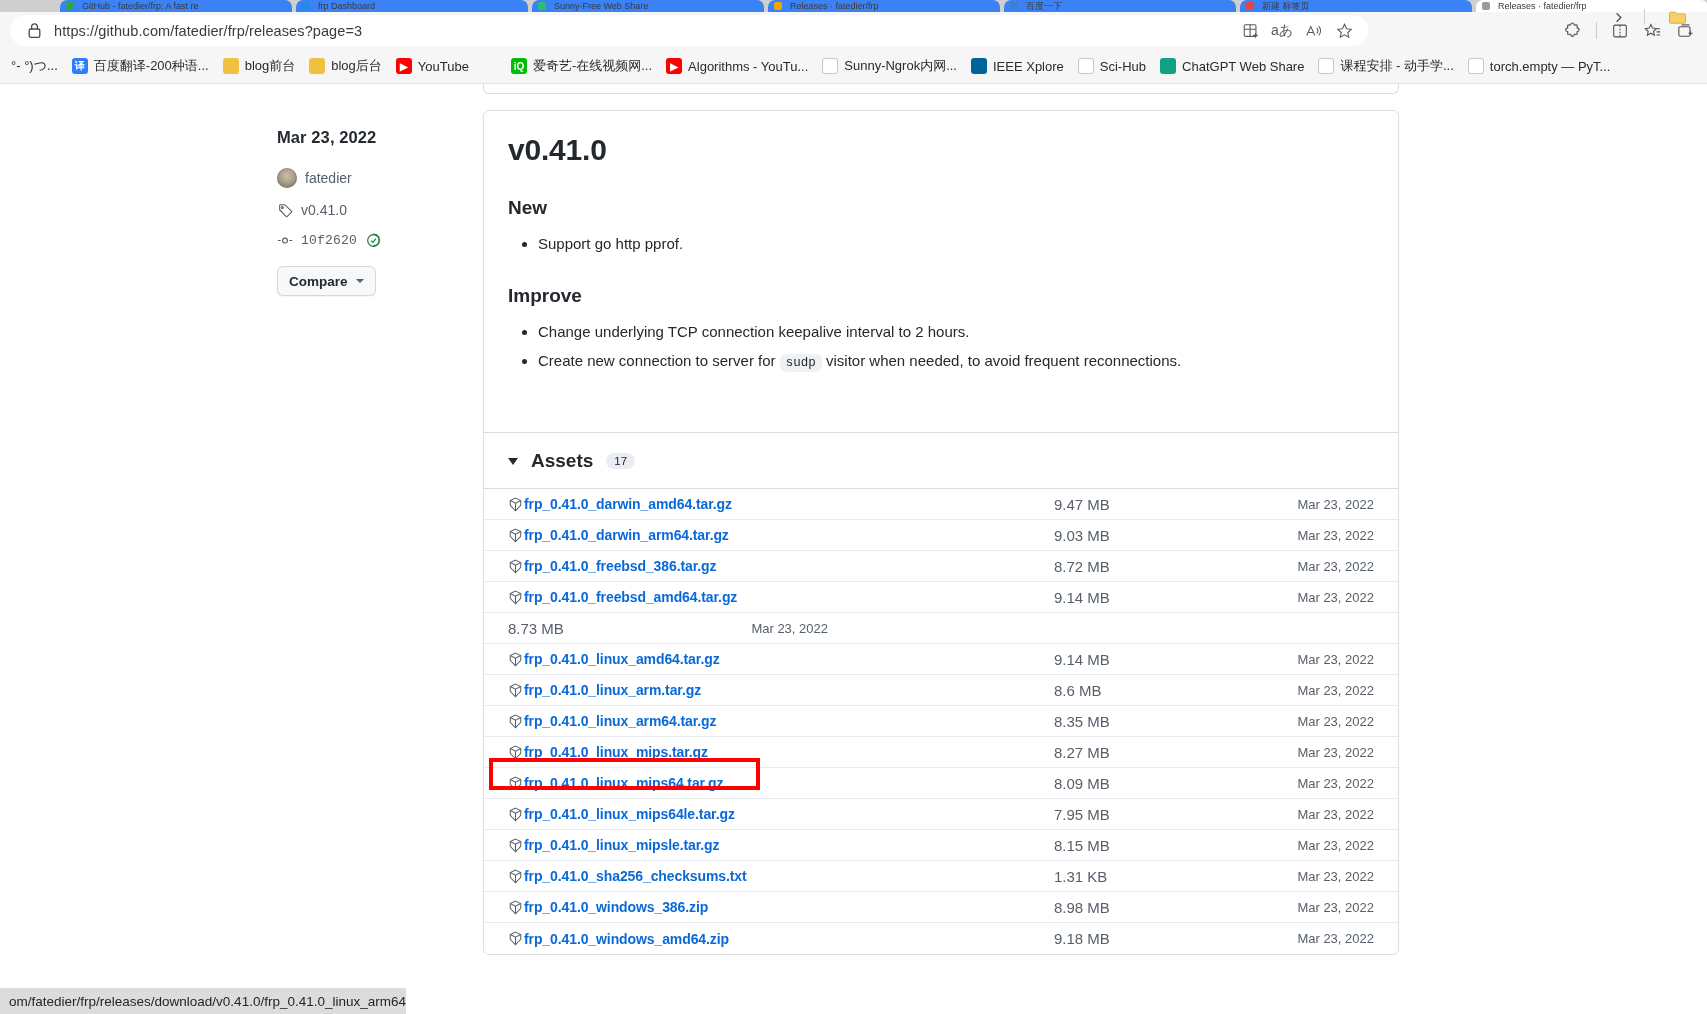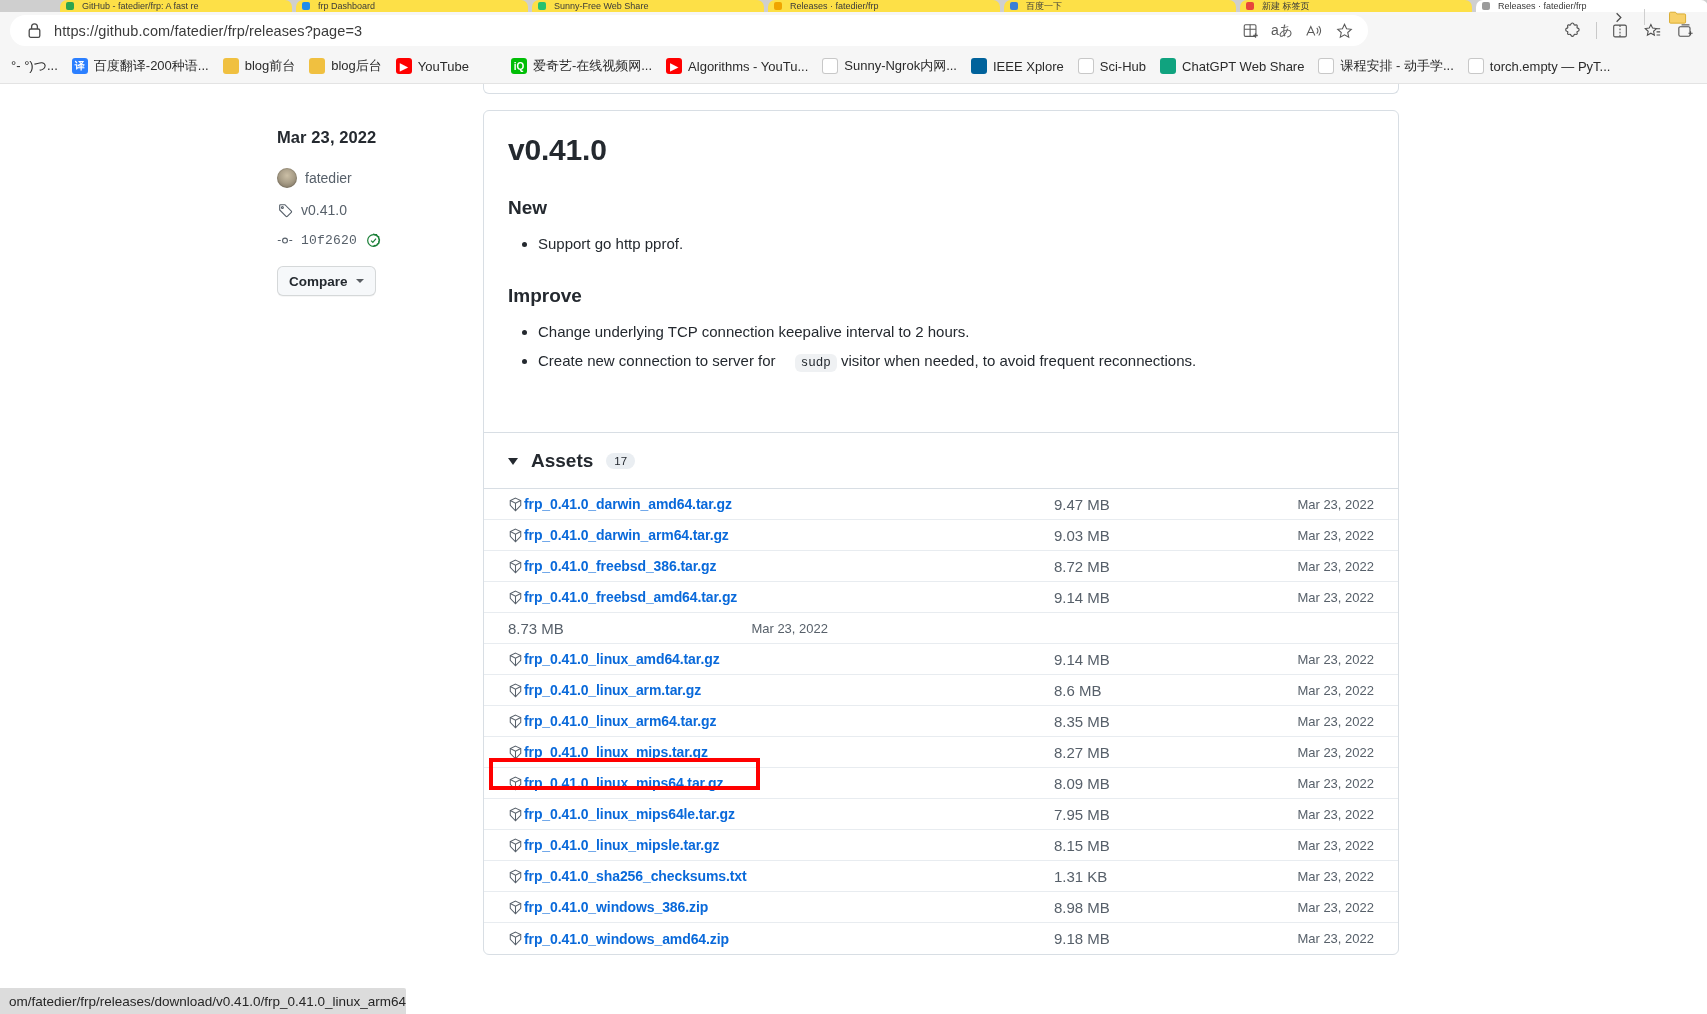--- a/index.html
+++ b/index.html
@@ -17,21 +17,21 @@
     background: #f6f6f6;
     border-bottom: 1px solid #e3e3e3;
   }
   #tabstrip {
     position: absolute; left: 0; top: 0; width: 1707px; height: 12px;
     background: #cfcfcf;
     overflow: hidden;
   }
   .tabstrip-tab {
     position: absolute; top: 0; height: 12px;
-    background: #fde047;
+    background: #3b82f6;
     border-radius: 7px 7px 0 0;
     overflow: hidden;
     white-space: nowrap;
     font-size: 9px; color: #3a3a3a;
     line-height: 12px;
     padding-left: 22px;
   }
   .tabstrip-tab.active { background: #ffffff; }
   .tabstrip-fav {
     position: absolute; left: 6px; top: 2px; width: 8px; height: 8px;
@@ -165,21 +165,21 @@
     background: #fff;
   }
   #release-body { padding: 22px 24px 26px 24px; }
   #release-title { font-size: 30px; line-height: 1.15; font-weight: 600; color: #24292f; letter-spacing: -.2px; }
   .md-h2 { font-size: 19px; font-weight: 600; color: #24292f; margin-top: 29px; }
   .md-list { margin: 13px 0 0 0; padding-left: 30px; }
   .md-list li { font-size: 15px; line-height: 1.62; color: #24292f; margin-bottom: 5px; }
   code.inline {
     background: #eff1f3; border-radius: 6px;
     padding: 2px 6px; font-family: "Liberation Mono", monospace;
-    font-size: 12.5px; color: #24292f; margin-left: 15px;
+    font-size: 12.5px; color: #24292f;
   }
   #release-spacer { height: 28px; }
 
   #assets-section { border-top: 1px solid #d8dee4; }
   #assets-header {
     display: flex; align-items: center; gap: 13px;
     padding: 17px 0 16px 24px;
   }
   .triangle-down {
     width: 0; height: 0;

